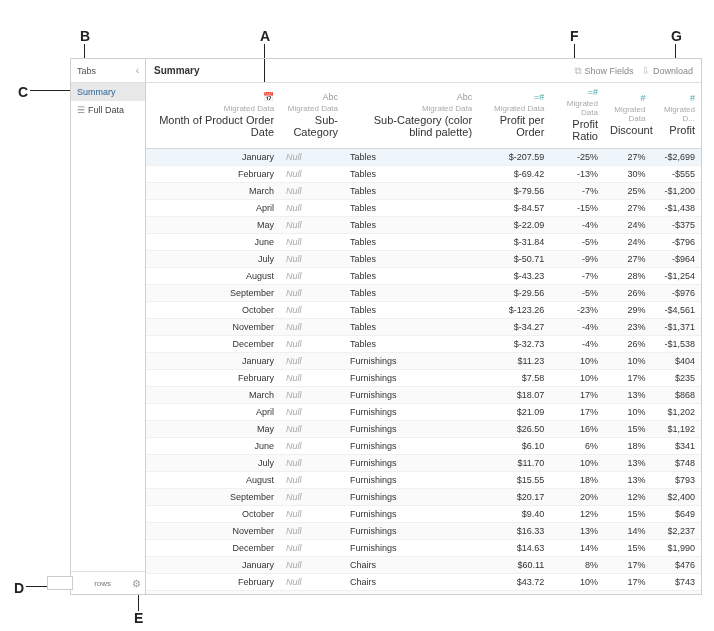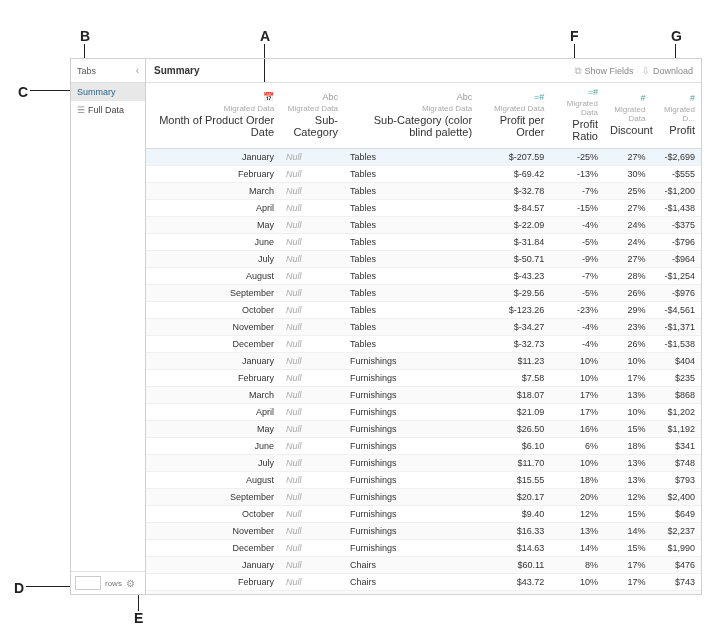--- a/index.html
+++ b/index.html
@@ -5,21 +5,21 @@
   * { box-sizing: border-box; margin: 0; padding: 0; }
   body { font-family: -apple-system, "Segoe UI", Arial, sans-serif; font-size: 10px; color: #333; background: #fff; position: relative; width: 714px; height: 631px; overflow: hidden; }
   .app { position: absolute; left: 70px; top: 58px; width: 632px; height: 537px; border: 1px solid #d0d0d0; display: flex; }
   .sidebar { width: 75px; border-right: 1px solid #d0d0d0; display: flex; flex-direction: column; }
   .sidebar-header { height: 24px; display: flex; align-items: center; justify-content: space-between; padding: 0 6px; border-bottom: 1px solid #e0e0e0; color: #555; text-align: center; }
   .sidebar-header-label { font-size: 9px; color: #555; }
   .collapse-icon { color: #999; font-size: 10px; cursor: pointer; }
   .tab-item { padding: 4px 6px; font-size: 9px; color: #444; cursor: pointer; display: flex; align-items: center; gap: 3px; }
   .tab-item.active { background: #e8e8e8; color: #2a6496; }
   .tab-icon { font-size: 9px; color: #888; }
-  .sidebar-bottom { margin-top: auto; border-top: 1px solid #e0e0e0; padding: 4px; display: flex; align-items: center; gap: 4px; }
+  .sidebar-bottom { margin-top: auto; border-top: 1px solid #e0e0e0; padding: 4px; display: flex; align-items: center; gap: 21px; justify-content: flex-end; }
   .rows-input { width: 26px; height: 14px; border: 1px solid #ccc; font-size: 8px; }
   .rows-label { font-size: 8px; color: #777; }
   .gear-icon { color: #999; font-size: 10px; cursor: pointer; }
   .main { flex: 1; display: flex; flex-direction: column; overflow: hidden; }
   .main-header { height: 24px; display: flex; align-items: center; padding: 0 8px; border-bottom: 1px solid #e0e0e0; gap: 8px; }
   .main-title { font-weight: 600; font-size: 10px; color: #333; }
   .main-meta { font-size: 10px; color: #888; margin-top: 34px; }
   .spacer { flex: 1; }
   .header-action { font-size: 9px; color: #888; cursor: pointer; display: flex; align-items: center; gap: 3px; }
   .action-icon { font-size: 10px; color: #bbb; }
@@ -167,21 +167,21 @@
               <td>Tables</td>
               <td class="right">$-69.42</td>
               <td class="right">-13%</td>
               <td class="right">30%</td>
               <td class="right">-$555</td>
             </tr>
             <tr>
               <td class="right">March</td>
               <td class="null">Null</td>
               <td>Tables</td>
-              <td class="right">$-32.78</td>
+              <td class="right">$-79.56</td>
               <td class="right">-7%</td>
               <td class="right">25%</td>
               <td class="right">-$1,200</td>
             </tr>
             <tr>
               <td class="right">April</td>
               <td class="null">Null</td>
               <td>Tables</td>
               <td class="right">$-84.57</td>
               <td class="right">-15%</td>

